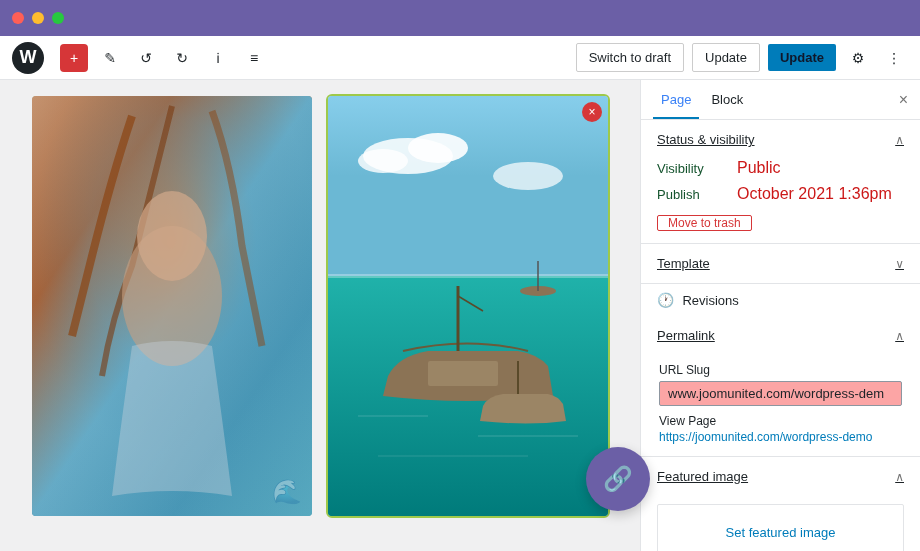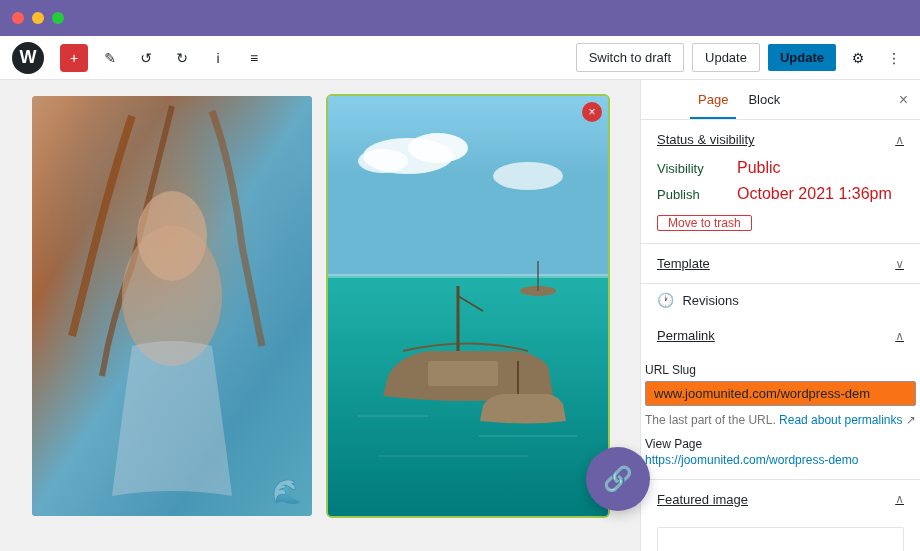--- a/index.html
+++ b/index.html
@@ -149,22 +149,21 @@
     .sidebar-tab {
       padding: 12px 8px 10px;
       font-size: 13px;
       cursor: pointer;
       color: #1d2327;
       border-bottom: 2px solid transparent;
       margin-right: 4px;
     }
     .sidebar-tab.active {
       border-bottom-color: #007cba;
-      color: #c2410c;
-      margin-left: 37px;
+      color: #3b82f6;
     }
     .sidebar-close {
       margin-left: auto; background: none; border: none; cursor: pointer; color: #757575; font-size: 16px;
     }
 
     
     .sidebar-section {
       border-bottom: 1px solid #e2e4e7;
     }
     .sidebar-section-header {
@@ -188,25 +187,25 @@
       border: 1px solid #d63638; color: #d63638; background: none; border-radius: 2px;
       padding: 0 10px; cursor: pointer; font-size: 12px; margin-top: 4px;
     }
 
     .revisions-row {
       display: flex; align-items: center; gap: 8px; padding: 8px 16px; font-size: 13px; color: #1d2327; cursor: pointer;
     }
     .revisions-icon { color: #757575; font-size: 14px; }
 
     
-    .permalink-body { padding: 8px 4px 12px; }
+    .permalink-body { padding: 8px 18px 12px; }
     .url-slug-label { font-size: 12px; color: #1d2327; font-weight: 500; margin-bottom: 4px; }
     .url-slug-input {
       width: 100%; border: 1px solid #8d96a0; border-radius: 2px; padding: 4px 8px; font-size: 13px;
-      color: #1d2327; background: #f97316;
+      color: #1d2327; background: #fca5a5;
     }
     .permalink-help { font-size: 12px; color: #757575; margin-top: 6px; line-height: 1.4; }
     .permalink-help a { color: #007cba; text-decoration: none; }
     .view-page-label { font-size: 12px; color: #1d2327; font-weight: 500; margin-top: 8px; margin-bottom: 2px; }
     .view-page-link { font-size: 12px; color: #007cba; text-decoration: none; display: block; }
 
     
     .featured-image-body { padding: 8px 16px 12px; }
     .set-featured-btn {
       width: 100%; border: 1px solid #e2e4e7; border-radius: 2px; padding: 20px;
@@ -381,23 +380,20 @@
     </div>
 
     <div class="sidebar-section">
       <div class="sidebar-section-header">
         <span>Permalink</span>
         <span class="chevron">∧</span>
       </div>
       <div class="permalink-body">
         <div class="url-slug-label">URL Slug</div>
         <input class="url-slug-input" type="text" value="www.joomunited.com/wordpress-dem" style="">
-        <div class="permalink-help">
-          <span>The last part of the URL.</span> <a href="#">Read about permalinks</a> ↗
-        </div>
         <div class="view-page-label">View Page</div>
         <a href="#" class="view-page-link">https://joomunited.com/wordpress-demo</a>
       </div>
     </div>
 
     <div class="sidebar-section">
       <div class="sidebar-section-header">
         <span>Featured image</span>
         <span class="chevron">∧</span>
       </div>

